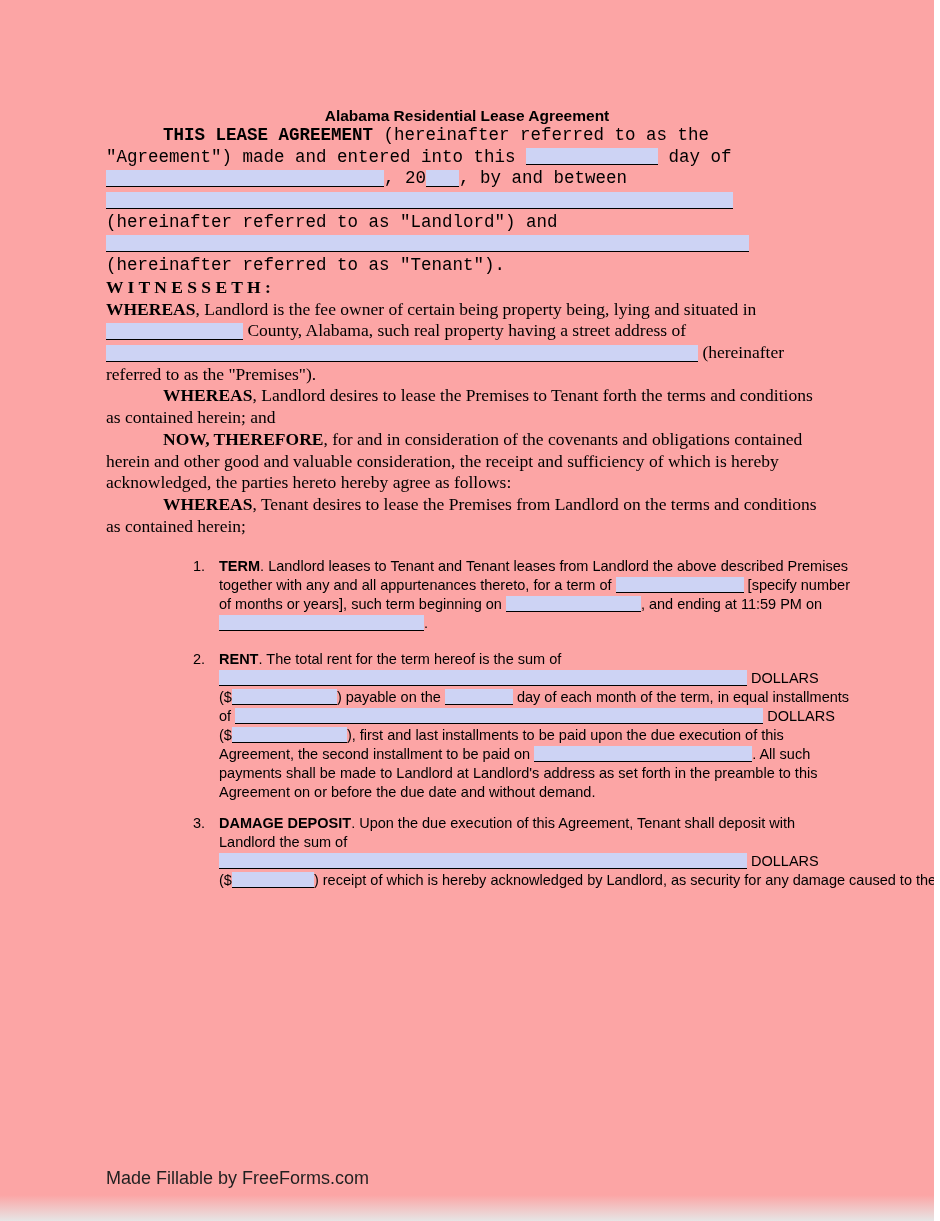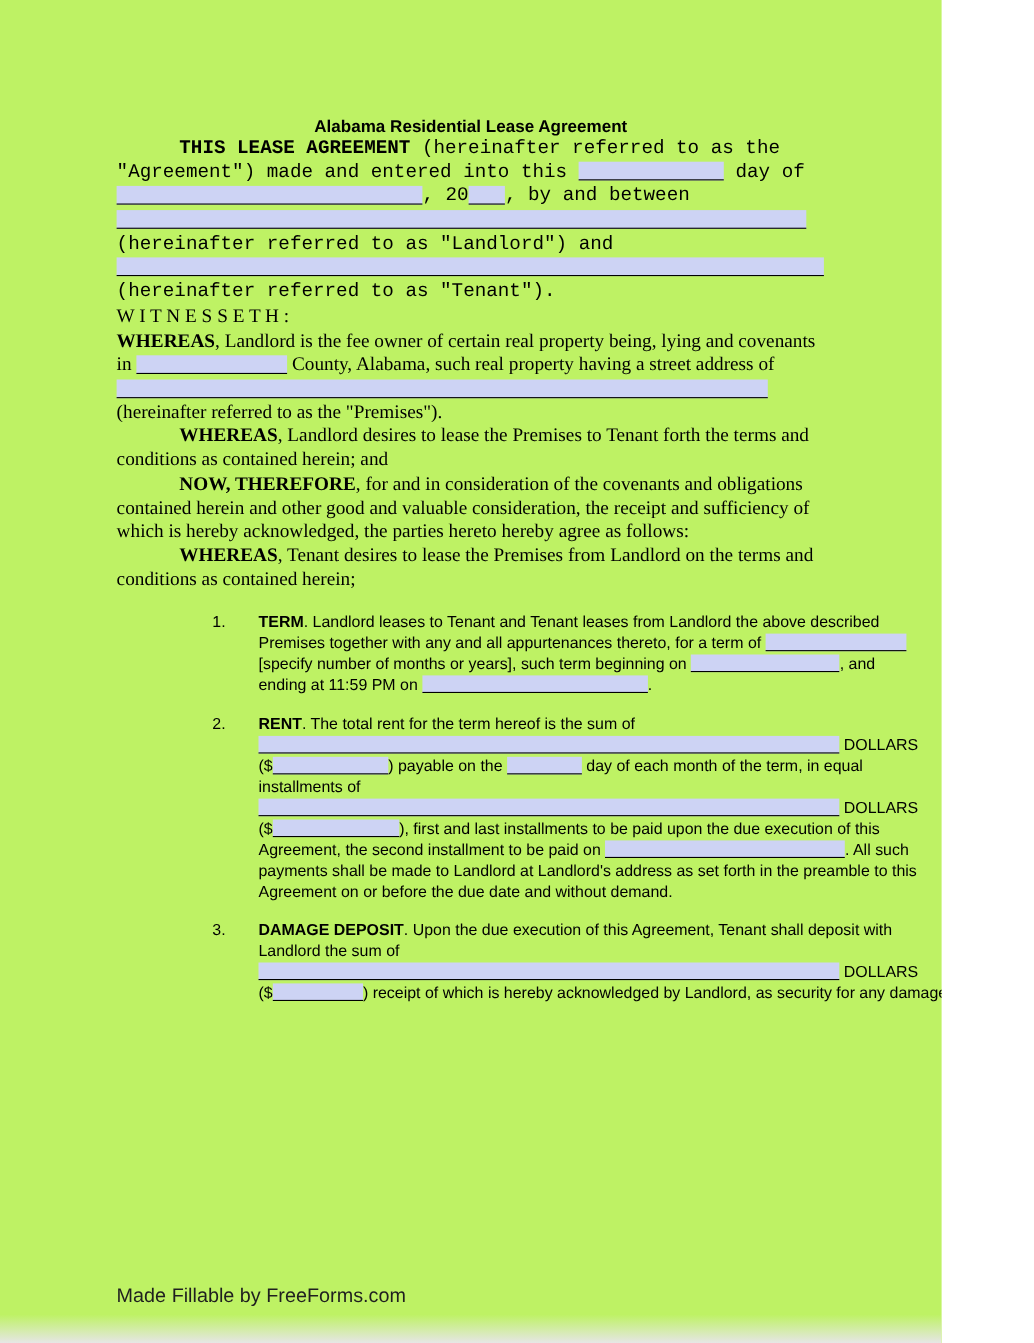--- a/index.html
+++ b/index.html
@@ -1,44 +1,44 @@
 <!DOCTYPE html>
 <html><head>
 <meta charset="utf-8">
 <style>
   html,body{margin:0;padding:0;background:#ffffff;}
   .page{
     position:relative;
-    width:856px;height:1221px;
-    background:#bef264;
+    width:934px;height:1221px;
+    background:#fca5a5;
     color:#000;
     font-family:"Liberation Serif", serif;
     overflow:hidden;
   }
   .content{padding:0 106px;}
   .doc-title{
     font-family:"Liberation Sans", sans-serif;
     font-size:15.5px;font-weight:bold;
     text-align:center;
     margin:0;padding-top:107px;
   }
   p.serif{font-size:17.5px;line-height:21.7px;margin:0;text-align:left;}
   .indent{text-indent:57px;}
   .p1{margin-top:23px;font-family:Liberation Mono, monospace;}
-  .witnesseth{margin-top:17px;font-weight:normal;}
+  .witnesseth{margin-top:17px;font-weight:bold;}
   .w1{margin-top:25px;}
   .w2{margin-top:21px;}
   .w3{margin-top:22px;}
   .nowp{margin-top:21px;}
   b{font-weight:bold;}
 
   .list{font-family:"Liberation Sans", sans-serif;font-size:14.5px;line-height:19px;}
   .item{position:relative;margin-left:87px;padding-left:26px;width:632px;}
   .item .num{position:absolute;left:0;top:0;}
-  .item p{margin:16px;}
+  .item p{margin:0;}
   .item-term{margin-top:20px;}
   .item-rent{margin-top:17px;}
   .item-deposit{margin-top:12px;}
   .nw{white-space:nowrap;}
 
   .fld{
     display:inline-block;
     background:#cdd3f4;
     border-bottom:1.5px solid #000;
     height:15px;
@@ -82,21 +82,21 @@
 
 <div class="page">
   <div class="content">
 
     <h1 class="doc-title">Alabama Residential Lease Agreement</h1>
 
     <p class="serif indent p1"><b>THIS LEASE AGREEMENT</b><span> (hereinafter referred to as the "Agreement") made and entered into this </span><span class="fld w-day"></span><span> day of </span><span class="fld w-month"></span><span>, 20</span><span class="fld w-year"></span><span>, by and between </span><span class="fld w-landlord"></span><span> (hereinafter referred to as "Landlord") and </span><span class="fld w-tenant"></span><span> (hereinafter referred to as "Tenant").</span></p>
 
     <p class="serif witnesseth">W I T N E S S E T H :</p>
 
-    <p class="serif w1"><b>WHEREAS</b><span>, Landlord is the fee owner of certain real property being, lying and covenants in </span><span class="fld w-county"></span><span> County, Alabama, such real property having a street address of </span><span class="fld w-address"></span><span> (hereinafter referred to as the "Premises").</span></p>
+    <p class="serif w1"><b>WHEREAS</b><span>, Landlord is the fee owner of certain being property being, lying and situated in </span><span class="fld w-county"></span><span> County, Alabama, such real property having a street address of </span><span class="fld w-address"></span><span> (hereinafter referred to as the "Premises").</span></p>
 
     <p class="serif indent w2"><b>WHEREAS</b><span>, Landlord desires to lease the Premises to Tenant forth the terms and conditions as contained herein; and</span></p>
 
     <p class="serif indent nowp"><b>NOW, THEREFORE</b><span>, for and in consideration of the covenants and obligations contained herein and other good and valuable consideration, the receipt and sufficiency of which is hereby acknowledged, the parties hereto hereby agree as follows:</span></p>
 
     <p class="serif indent w3"><b>WHEREAS</b><span>, Tenant desires to lease the Premises from Landlord on the terms and conditions as contained herein;</span></p>
 
     <div class="list">
 
       <div class="item item-term">

